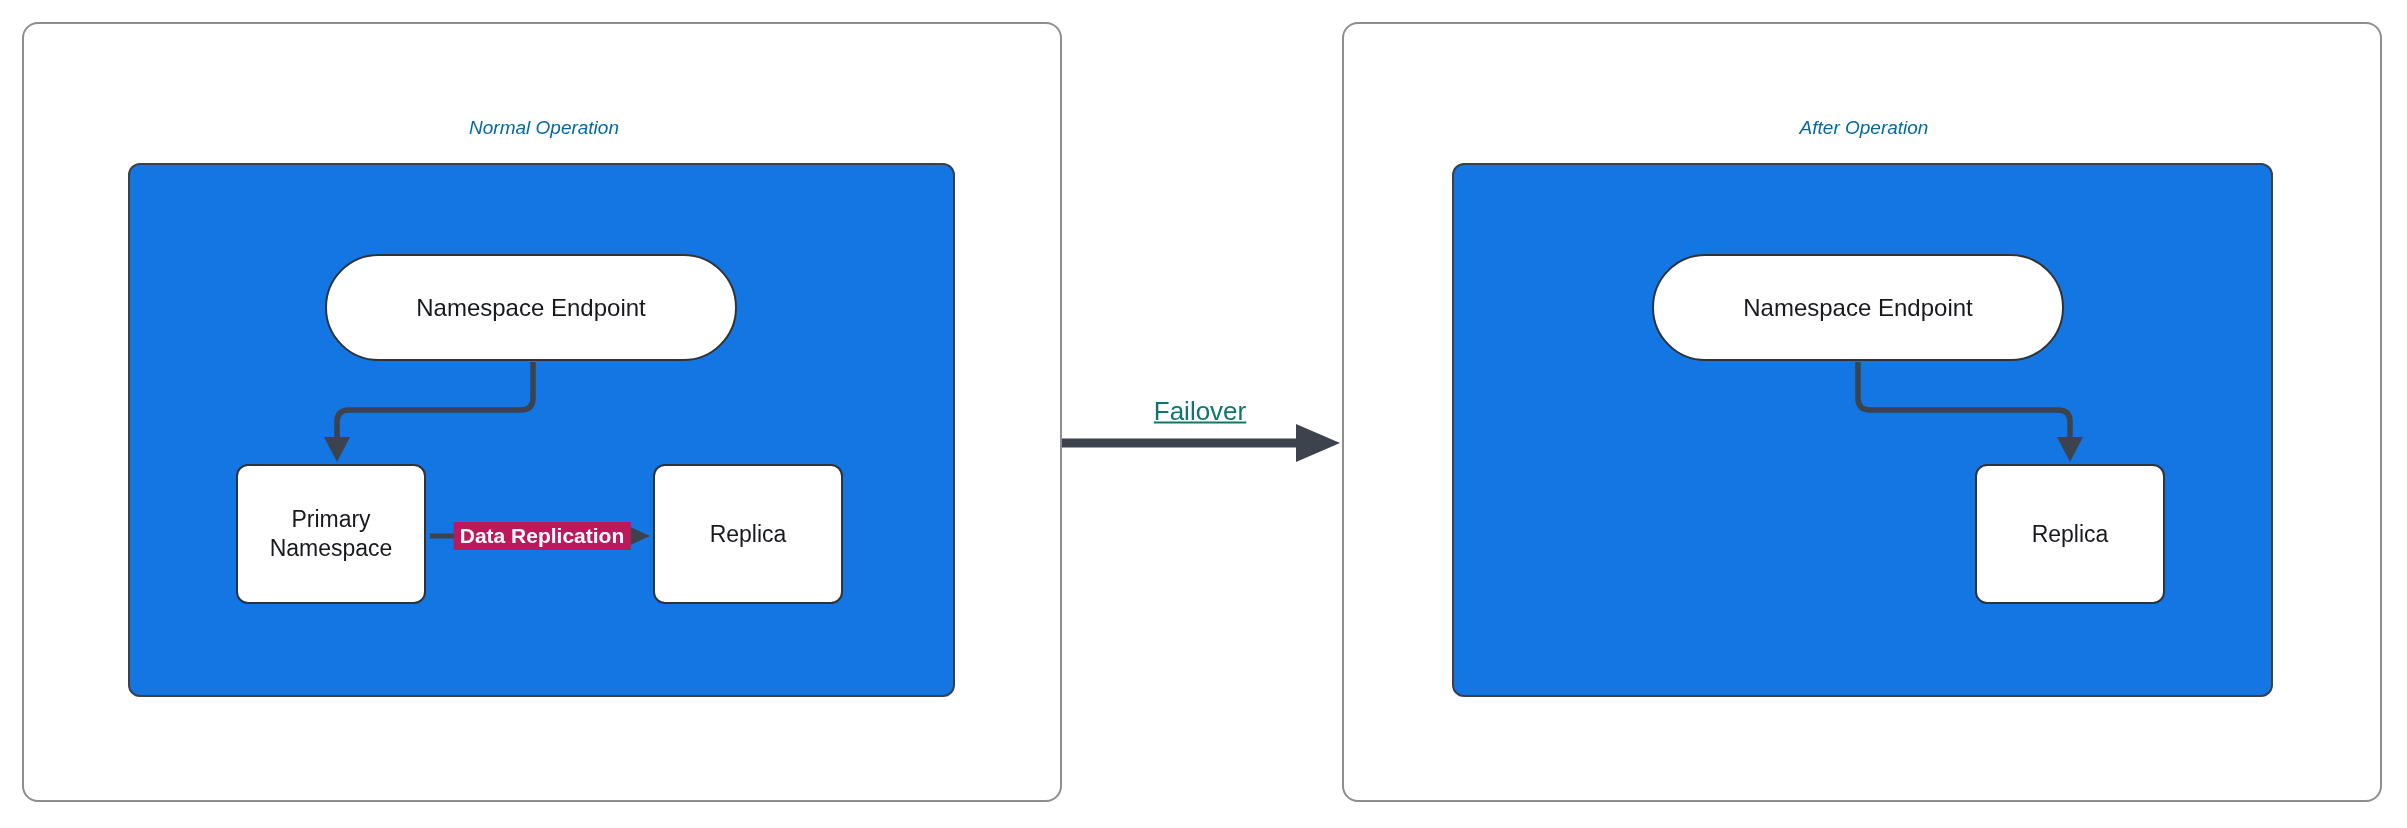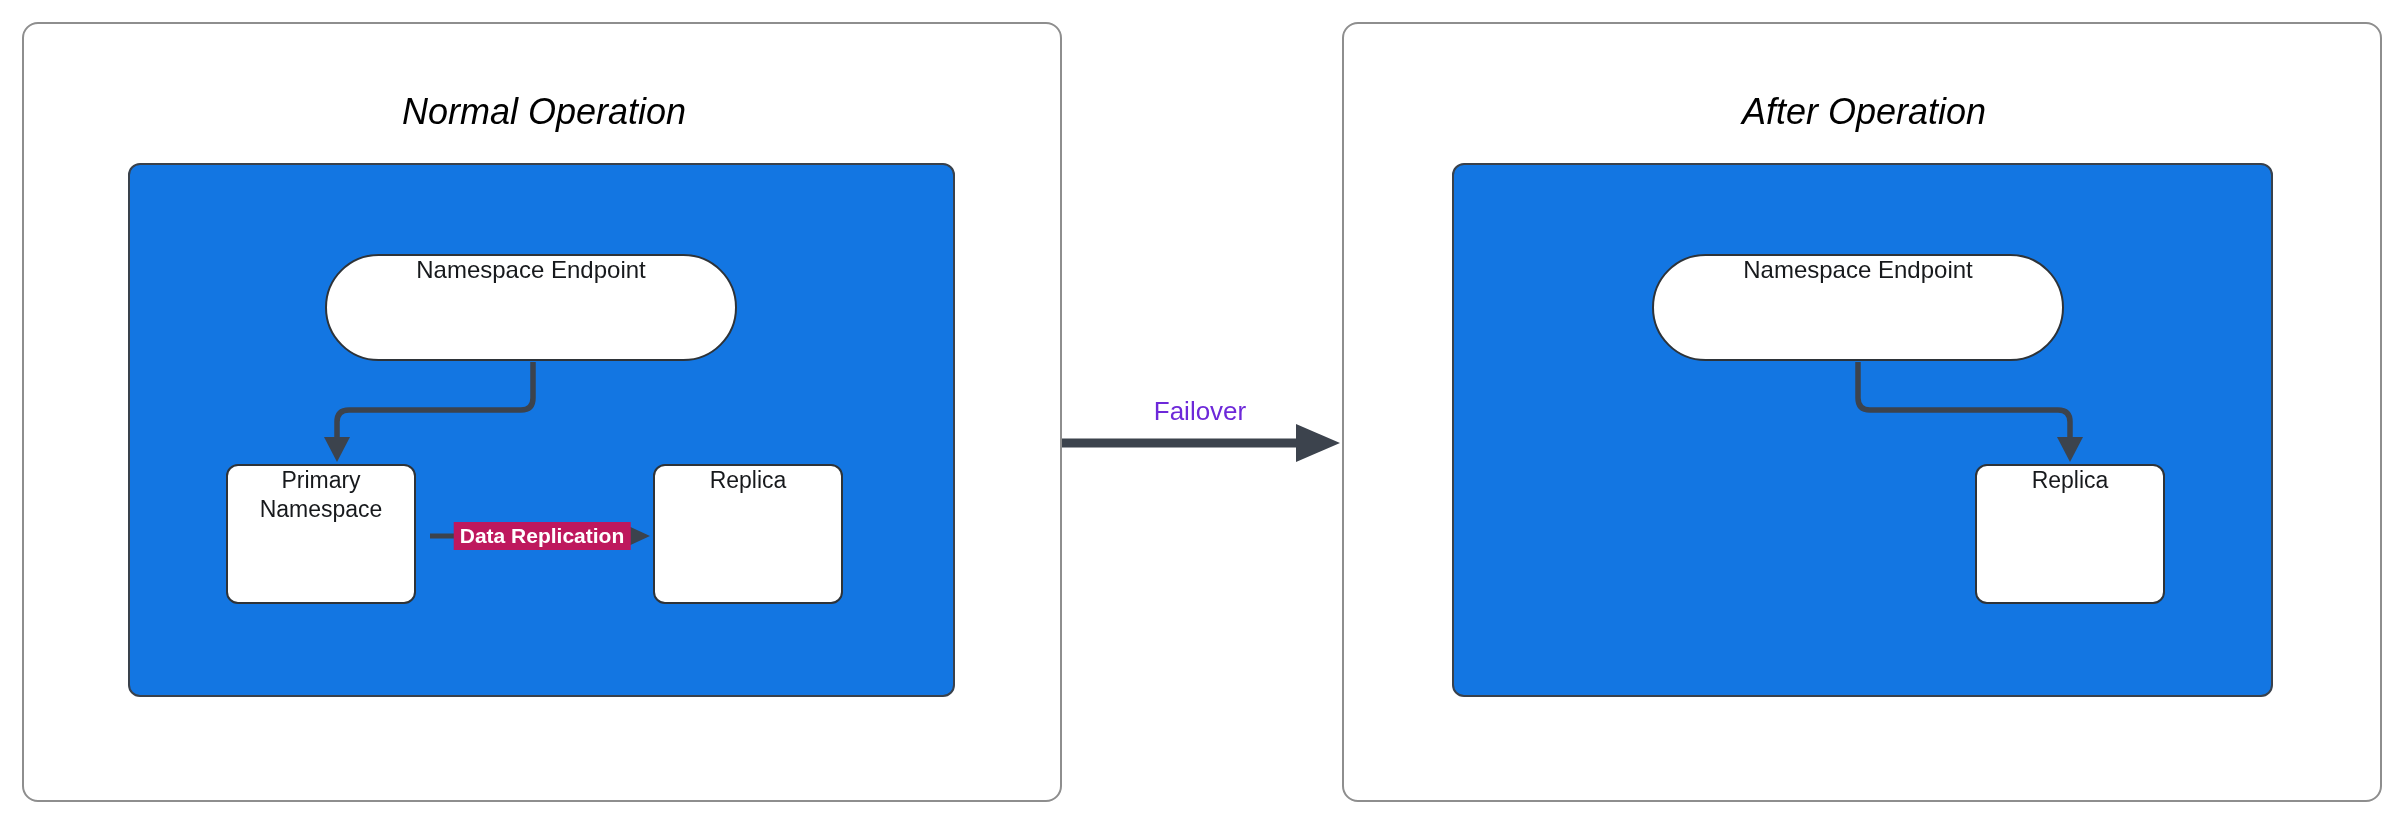--- a/index.html
+++ b/index.html
@@ -20,42 +20,43 @@
     top: 22px;
     width: 1040px;
     height: 780px;
     background: #ffffff;
     border: 2px solid #8e8e8e;
     border-radius: 16px;
     box-sizing: border-box;
   }
   .panel-title {
     position: absolute;
-    top: 88px;
+    top: 104px;
     transform: translate(-50%, -50%);
-    font-size: 36px;
+    font-size: 19px;
     font-style: italic;
-    color: #000000;
+    color: #0369a1;
     white-space: nowrap;
   }
   .blue-box {
     position: absolute;
     top: 163px;
     height: 534px;
     background: #1376e2;
     border: 2px solid #39414b;
     border-radius: 12px;
     box-sizing: border-box;
   }
   .node {
     position: absolute;
     background: #ffffff;
     border: 2.5px solid #2e3338;
     box-sizing: border-box;
     display: flex;
+    align-items: center;
     justify-content: center;
     text-align: center;
     color: #17191c;
   }
   .pill {
     top: 254px;
     width: 412px;
     height: 107px;
     border-radius: 54px;
     font-size: 24px;
@@ -86,21 +87,22 @@
     font-size: 21px;
     font-weight: bold;
     color: #ffffff;
     background: #be185d;
     padding: 2px 6px;
   }
   .failover-label {
     left: 1200px;
     top: 411px;
     font-size: 26px;
-    color: #6d28d9;
+    color: #0f766e;
+    text-decoration: underline;
   }
   svg.overlay {
     position: absolute;
     left: 0;
     top: 0;
     pointer-events: none;
   }
 </style>
 </head>
 <body>
@@ -108,21 +110,21 @@
 <div id="canvas">
 
   <div class="panel" style="left:22px;">
     <span class="panel-title" style="left:520px;">Normal Operation</span>
   </div>
   <div class="blue-box" style="left:128px; width:827px;"></div>
 
   <div class="node pill" style="left:325px;">
     <span>Namespace Endpoint</span>
   </div>
-  <div class="node rect-node" style="left:226px;">
+  <div class="node rect-node" style="left:236px;">
     <span>Primary Namespace</span>
   </div>
   <div class="node rect-node" style="left:653px;">
     <span>Replica</span>
   </div>
 
   <div class="panel" style="left:1342px;">
     <span class="panel-title" style="left:520px;">After Operation</span>
   </div>
   <div class="blue-box" style="left:1452px; width:821px;"></div>

